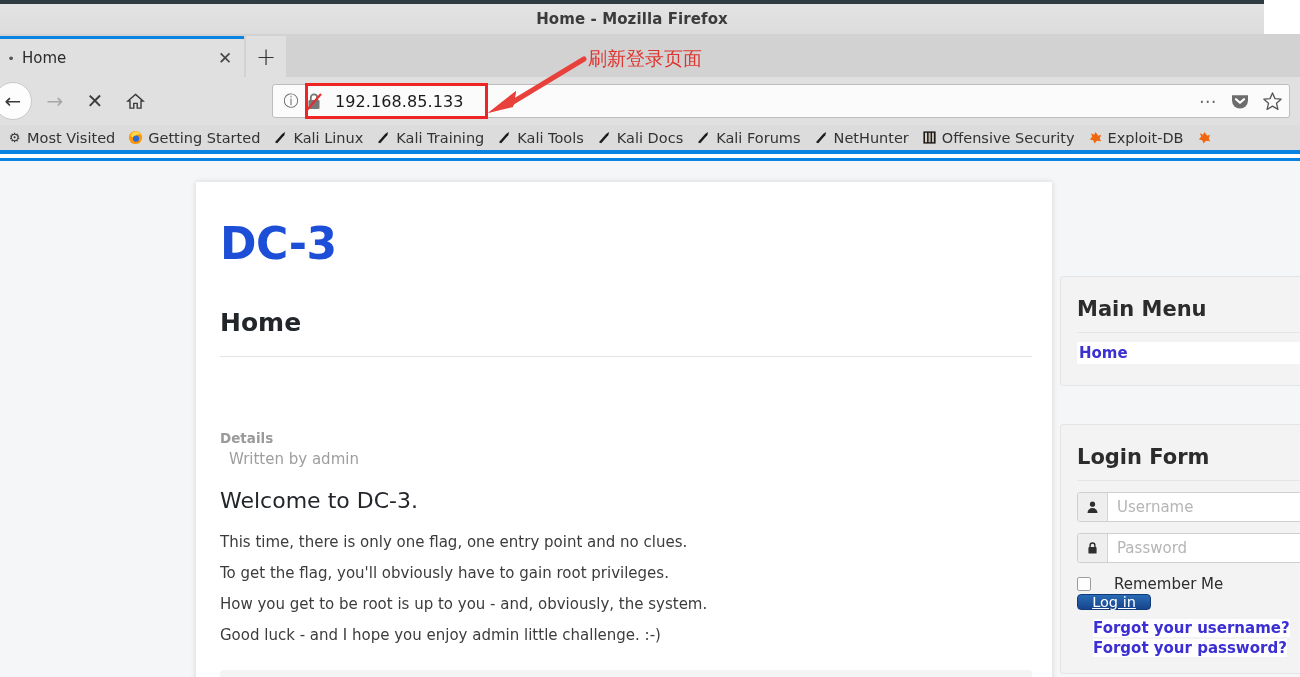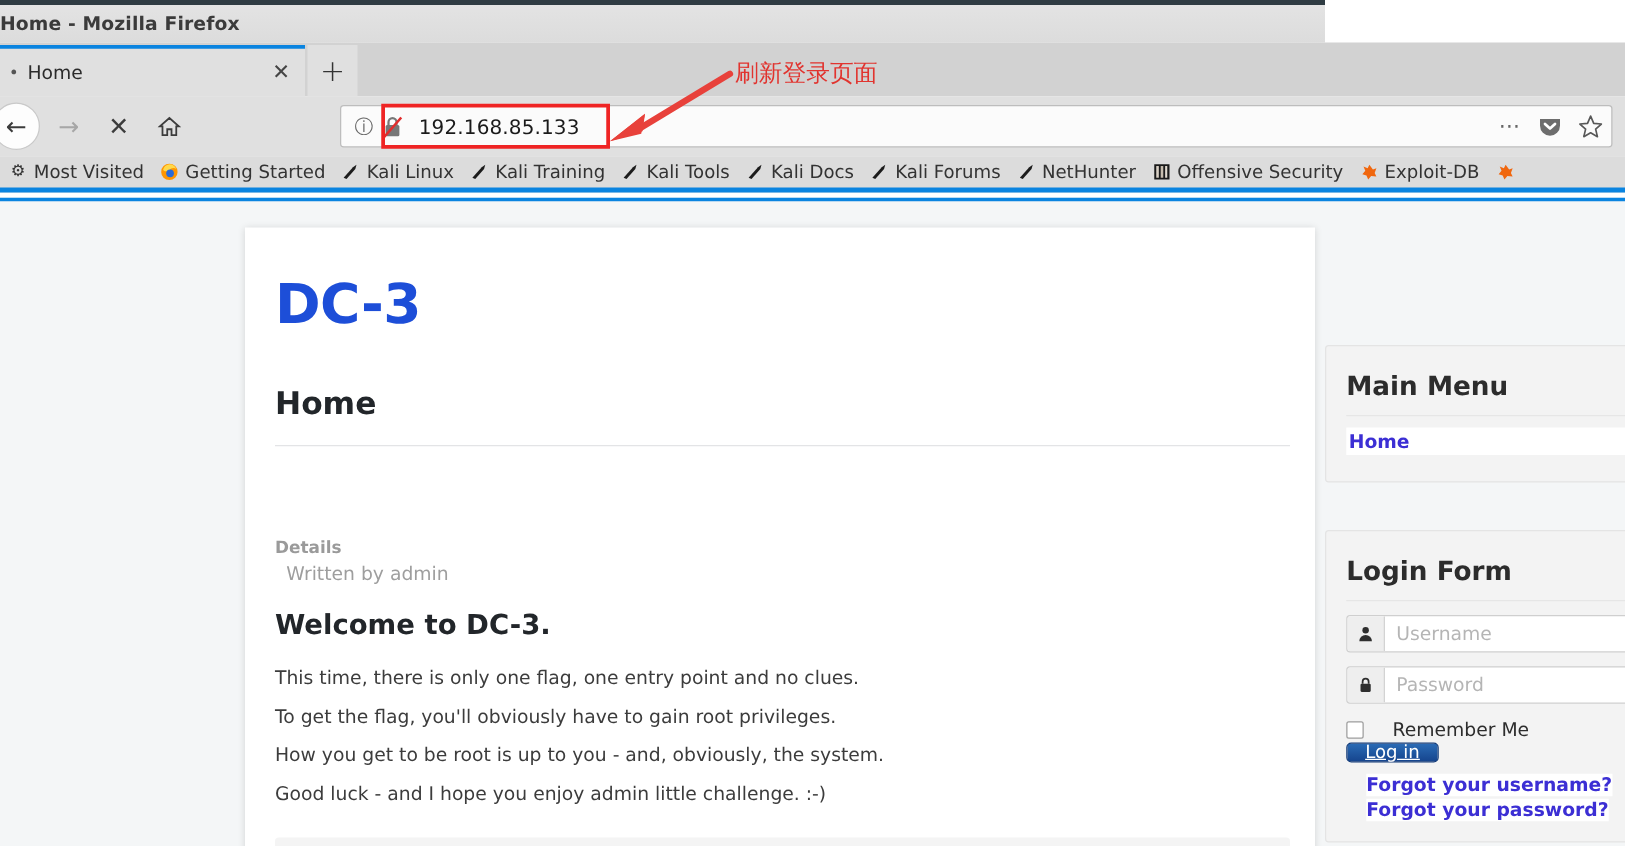--- a/index.html
+++ b/index.html
@@ -5,24 +5,24 @@
   * { box-sizing: border-box; margin: 0; padding: 0; }
   html, body {
     width: 1300px; height: 677px;
     overflow: hidden;
     font-family: "DejaVu Sans", "Liberation Sans", sans-serif;
     background: #ffffff;
   }
 
   
   #titlebar {
-    position: absolute; left: 0; top: 0; width: 1060px; height: 34px;
+    position: absolute; left: 0; top: 0; width: 1264px; height: 34px;
     background: linear-gradient(to bottom, #e3e3e3 0%, #dcdcdc 100%);
     border-top: 4px solid #2f3b42;
-    display: flex; align-items: center; justify-content: flex-start;
+    display: flex; align-items: center; justify-content: center;
   }
   #titlebar .ttl {
     font-size: 15px; font-weight: bold; color: #3b3b3b;
     letter-spacing: .1px;
   }
 
   
   #tabstrip {
     position: absolute; left: 0; top: 34px; width: 1300px; height: 43px;
     background: #d2d2d2;
@@ -164,21 +164,21 @@
   #details-label {
     position: absolute; left: 24px; top: 248px;
     font-size: 13.5px; font-weight: bold; color: #9a9a9a;
   }
   #written-by {
     position: absolute; left: 33px; top: 268px;
     font-size: 15px; color: #9e9e9e;
   }
   #article-h {
     position: absolute; left: 24px; top: 306px;
-    font-size: 22px; font-weight: bold; color: #22262a;
+    font-size: 22px; font-weight: normal; color: #22262a;
   }
   .para {
     position: absolute; left: 24px;
     font-size: 15px; color: #3c3c3c; white-space: nowrap;
   }
   #p0 { top: 351px; }
   #p1 { top: 382px; }
   #p2 { top: 413px; }
   #p3 { top: 444px; }
 

